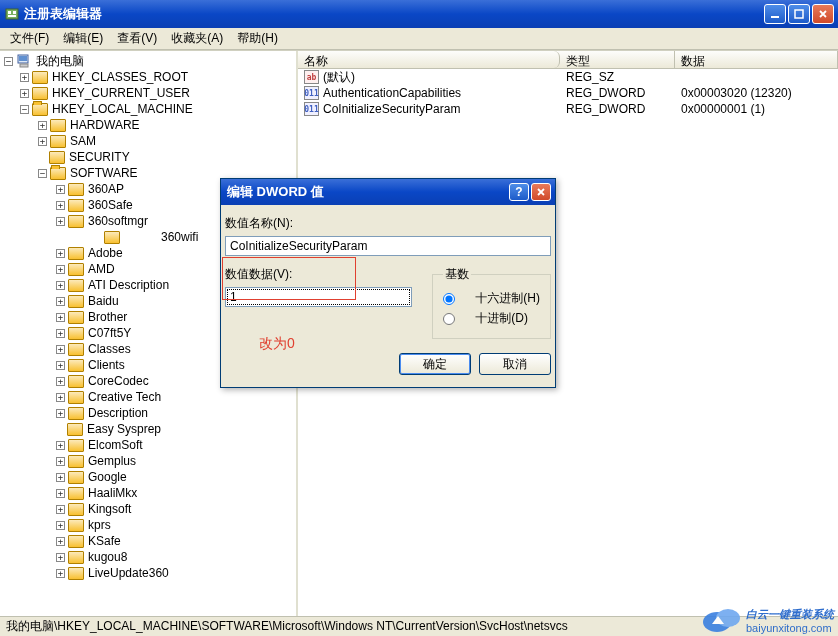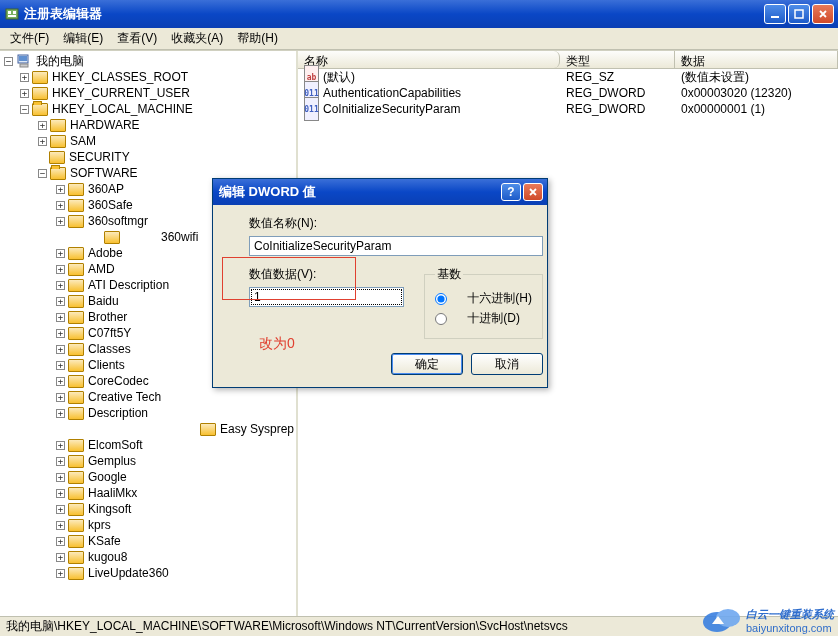--- a/index.html
+++ b/index.html
@@ -38,35 +38,35 @@
 .lhc-name { width: 262px; border-radius: 6px; }
 .lhc-type { width: 115px; }
 .lhc-data { flex:1; }
 
 .list-body { }
 .list-row { display:flex; height:16px; align-items:center; }
 .list-cell { padding: 0 6px; overflow:hidden; white-space:nowrap; }
 .lc-name { width: 262px; display:flex; align-items:center; gap:4px; }
 .lc-type { width: 115px; }
 .lc-data { flex:1; }
-.val-icon { width:15px; height:24px; border:1px solid #888; display:inline-flex; align-items:center; justify-content:center; font-size:8px; font-weight:bold; font-family:monospace; }
+.val-icon { width:15px; height:14px; border:1px solid #888; display:inline-flex; align-items:center; justify-content:center; font-size:8px; font-weight:bold; font-family:monospace; }
 .val-icon.sz { background:#fff0f0; color:#c04040; }
 .val-icon.dw { background:#f0f0ff; color:#4060c0; }
 
 .statusbar { height: 20px; background:#ece9d8; border-top:1px solid #c0c0b0; padding: 2px 6px; font-size:12px; display:flex; align-items:center; }
 
 
-.dialog { position:absolute; left:212px; top:178px; width:336px; background:#ece9d8; border:1px solid #003c74; box-shadow: 2px 2px 6px rgba(0,0,0,0.3); z-index:10; }
+.dialog { position:absolute; left:220px; top:178px; width:336px; background:#ece9d8; border:1px solid #003c74; box-shadow: 2px 2px 6px rgba(0,0,0,0.3); z-index:10; }
 .dlg-titlebar { height:26px; background: linear-gradient(to bottom, #3a6fd8 0%, #0a47c6 50%, #0a3fb4 100%); display:flex; align-items:center; padding: 0 4px; color:#fff; }
 .dlg-title { flex:1; font-size:13px; font-weight:bold; padding-left:2px; }
 .dlg-btns { display:flex; gap:2px; }
 .dlg-btn { width:20px; height:18px; border-radius:3px; display:flex; align-items:center; justify-content:center; font-weight:bold; border:1px solid #fff; }
 .dlg-help { background: linear-gradient(#4f8de8,#1d5bc9); color:#fff; }
 .dlg-close { background: linear-gradient(#e87a5a,#d04a2a); color:#fff; }
-.dlg-body { padding: 10px 4px 12px; margin-left: 32px; }
+.dlg-body { padding: 10px 4px 12px; }
 .dlg-label { display:block; margin-bottom:4px; }
 .dlg-input { width:100%; height:20px; border:1px solid #7f9db9; padding: 2px 4px; background:#fff; font-family:inherit; font-size:12px; }
 .dlg-input[readonly] { }
 .dlg-row { display:flex; gap: 20px; margin-top:10px; }
 .dlg-col-left { flex:1; }
 .dlg-fieldset { border:1px solid #d0d0c0; padding: 4px 10px 8px; }
 .dlg-fieldset legend { padding: 0 2px; }
 .radio-row { display:flex; align-items:center; gap:20px; margin:3px 0; }
 .radio { width:12px; height:12px; }
 .dlg-actions { display:flex; justify-content:flex-end; gap:8px; margin-top:14px; }
@@ -248,21 +248,21 @@
             <div class="tree-row" style="padding-left: 54px;">
               <span class="exp">+</span>
               <span class="folder"></span>
               <span class="tree-label">Creative Tech</span>
             </div>
             <div class="tree-row" style="padding-left: 54px;">
               <span class="exp">+</span>
               <span class="folder"></span>
               <span class="tree-label">Description</span>
             </div>
-            <div class="tree-row" style="padding-left: 54px; justify-content: flex-end;">
+            <div class="tree-row" style="padding-left: 54px;">
               <span class="exp-sp"></span>
               <span class="folder"></span>
               <span class="tree-label">Easy Sysprep</span>
             </div>
             <div class="tree-row" style="padding-left: 54px;">
               <span class="exp">+</span>
               <span class="folder"></span>
               <span class="tree-label">ElcomSoft</span>
             </div>
             <div class="tree-row" style="padding-left: 54px;">
@@ -315,21 +315,20 @@
         <div class="list-header-cell lhc-type">类型</div>
         <div class="list-header-cell lhc-data">数据</div>
       </div>
       <div class="list-body" id="list-body">
           <div class="list-row">
             <div class="list-cell lc-name">
               <span class="val-icon sz">ab</span>
               <span>(默认)</span>
             </div>
             <div class="list-cell lc-type">REG_SZ</div>
-            <div class="list-cell lc-data">(数值未设置)</div>
           </div>
           <div class="list-row">
             <div class="list-cell lc-name">
               <span class="val-icon dw">011</span>
               <span>AuthenticationCapabilities</span>
             </div>
             <div class="list-cell lc-type">REG_DWORD</div>
             <div class="list-cell lc-data">0x00003020 (12320)</div>
           </div>
           <div class="list-row">

